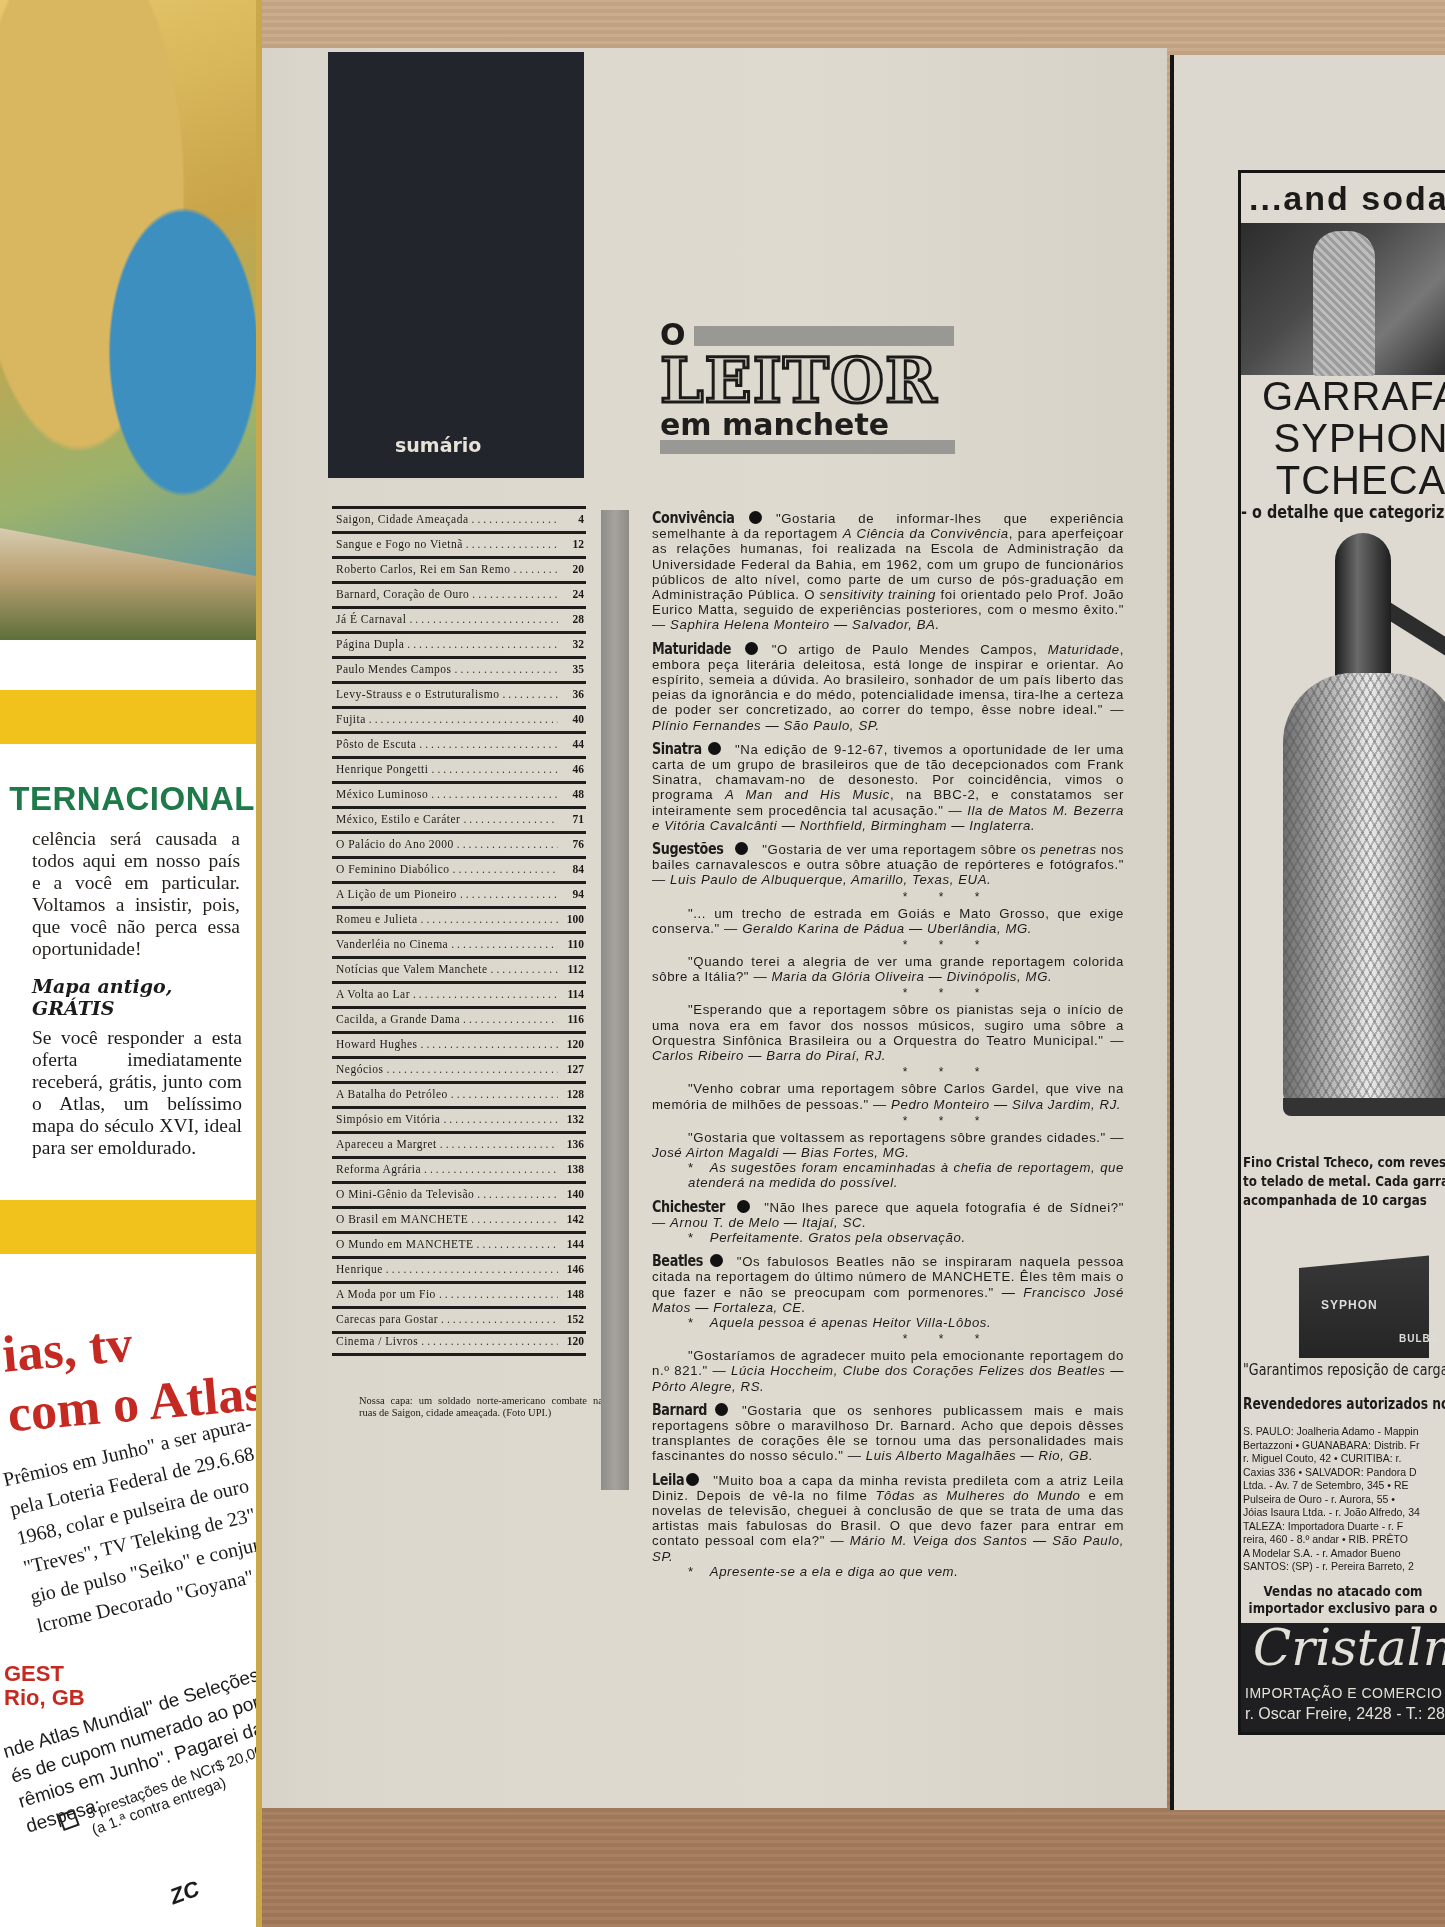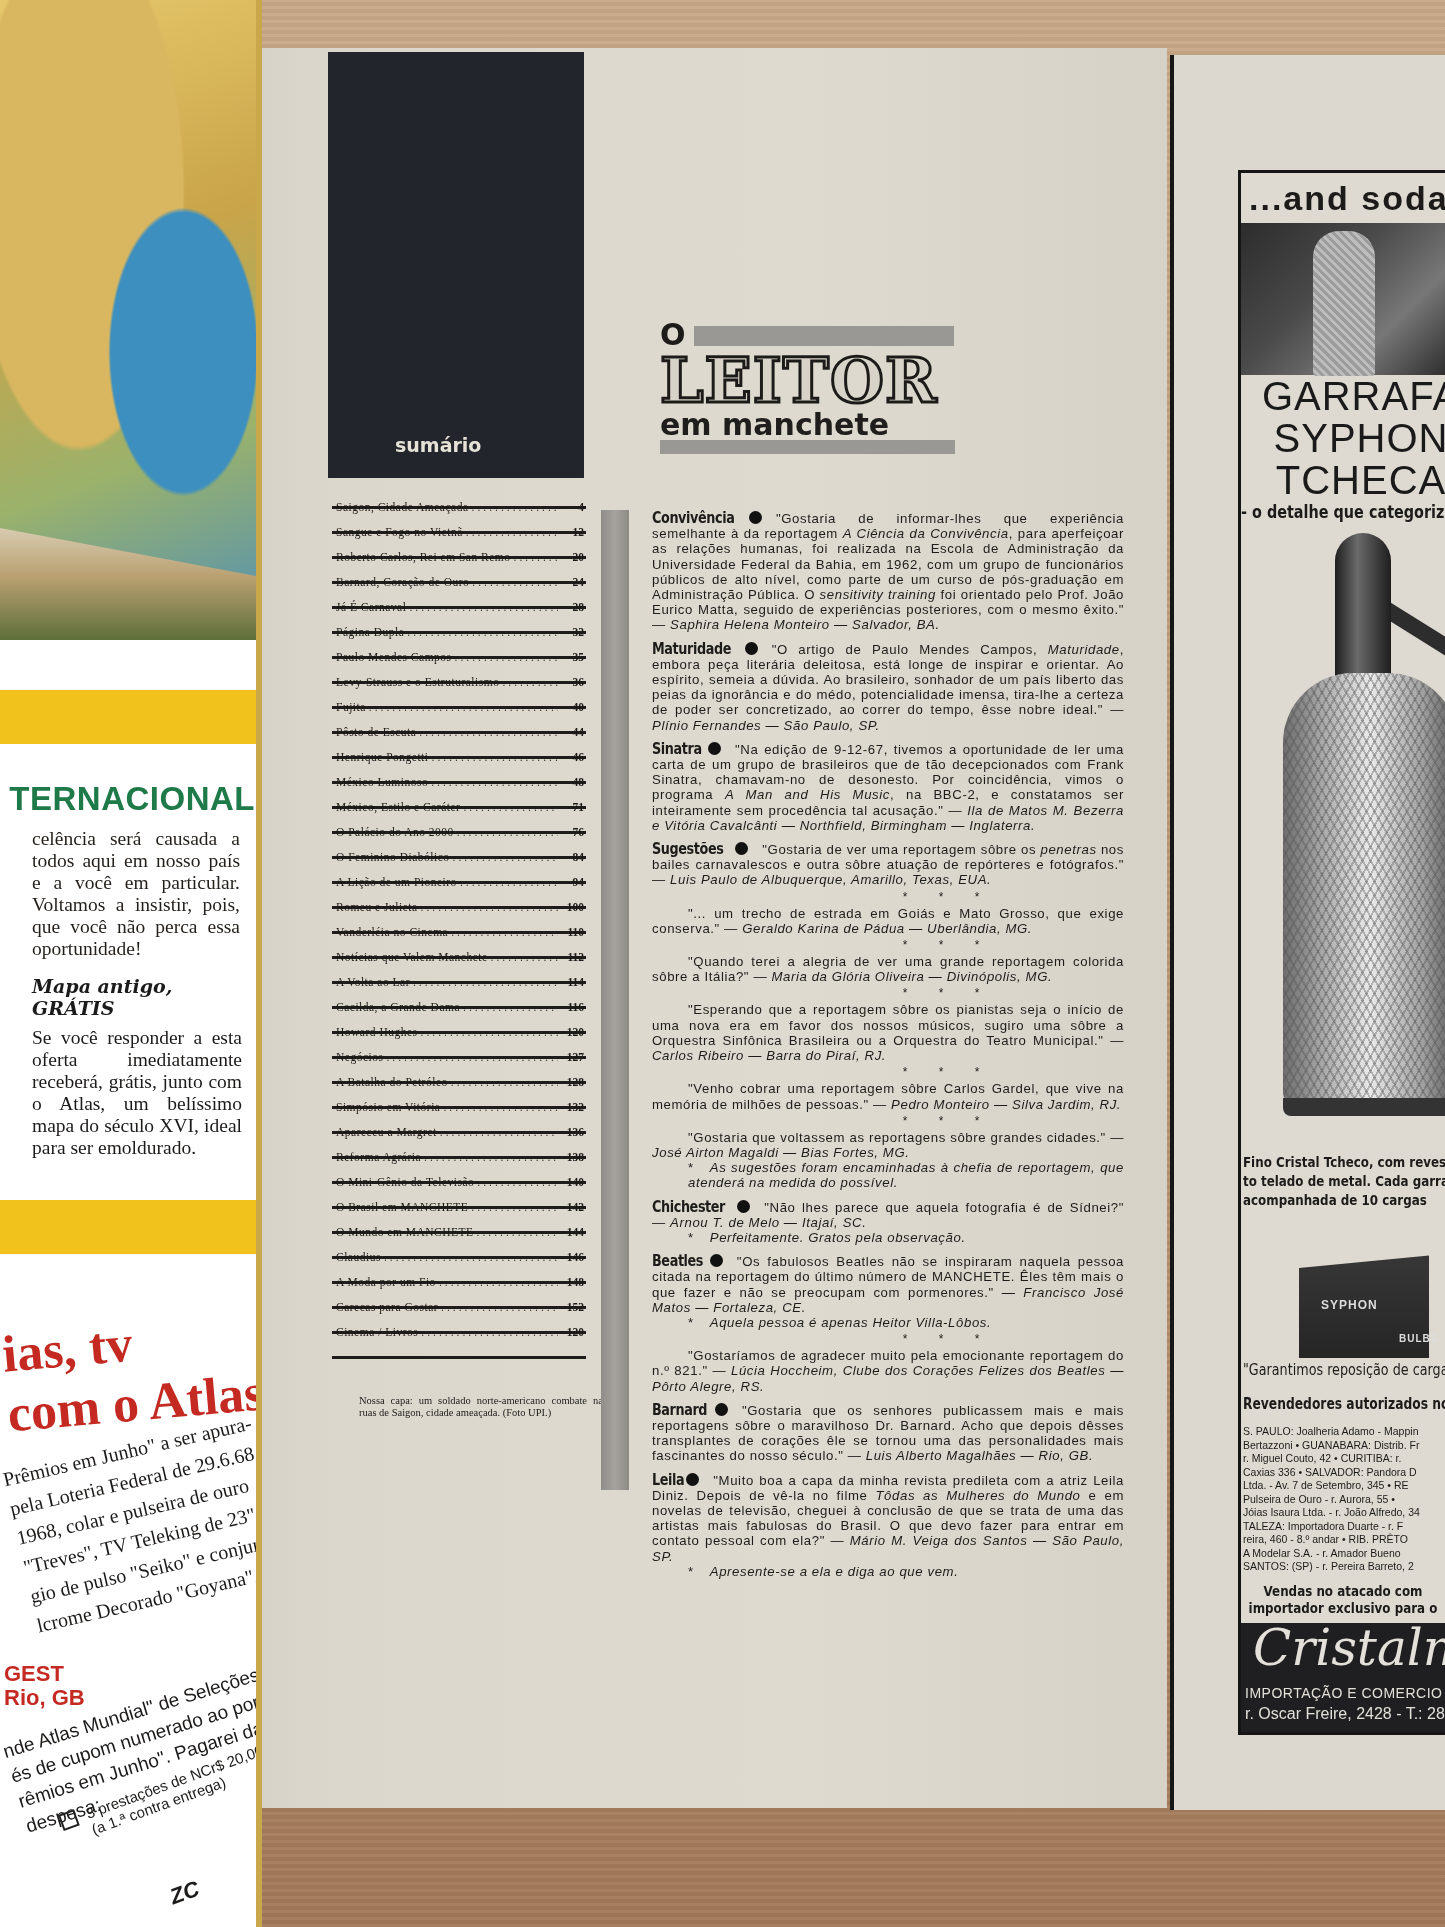--- a/index.html
+++ b/index.html
@@ -102,21 +102,21 @@
   }
   .sumario-label {
     position: absolute; left: 395px; top: 434px;
     font-family: "DejaVu Sans", sans-serif; font-weight: 700; font-size: 19px; color: #e7e2d8;
   }
   .toc {
     position: absolute; left: 332px; top: 506px; width: 254px;
   }
   .toc-row {
     display: flex; align-items: flex-end; height: 25px;
-    border-top: 3px solid #1f1d1b; padding: 4px 2px 18px 4px;
+    border-top: 3px solid #1f1d1b; padding: 4px 2px 6px 4px;
     font-family: "Liberation Serif", serif; font-size: 11.5px; color: #1c1a18;
     cursor: pointer;
   }
   .toc-row:last-child { border-bottom: 3px solid #1f1d1b; }
   .toc-title { white-space: nowrap; letter-spacing: 0.5px; }
   .toc-dots { flex: 1; overflow: hidden; white-space: nowrap; letter-spacing: 3px; padding: 0 3px; color: #3a3733; }
   .toc-page { font-weight: 700; width: 26px; text-align: right; }
   .cover-caption {
     position: absolute; left: 332px; top: 1395px; width: 248px;
     font-family: "Liberation Serif", serif; font-size: 10.5px; line-height: 12px; text-align: justify; margin-left: 27px;
@@ -459,21 +459,21 @@
       <span class="toc-title">O Brasil em MANCHETE</span>
       <span class="toc-dots">................................................</span>
       <span class="toc-page">142</span>
     </div>
     <div class="toc-row">
       <span class="toc-title">O Mundo em MANCHETE</span>
       <span class="toc-dots">................................................</span>
       <span class="toc-page">144</span>
     </div>
     <div class="toc-row">
-      <span class="toc-title">Claudius</span>
+      <span class="toc-title">Henrique</span>
       <span class="toc-dots">................................................</span>
       <span class="toc-page">146</span>
     </div>
     <div class="toc-row">
       <span class="toc-title">A Moda por um Fio</span>
       <span class="toc-dots">................................................</span>
       <span class="toc-page">148</span>
     </div>
     <div class="toc-row">
       <span class="toc-title">Carecas para Gostar</span>

